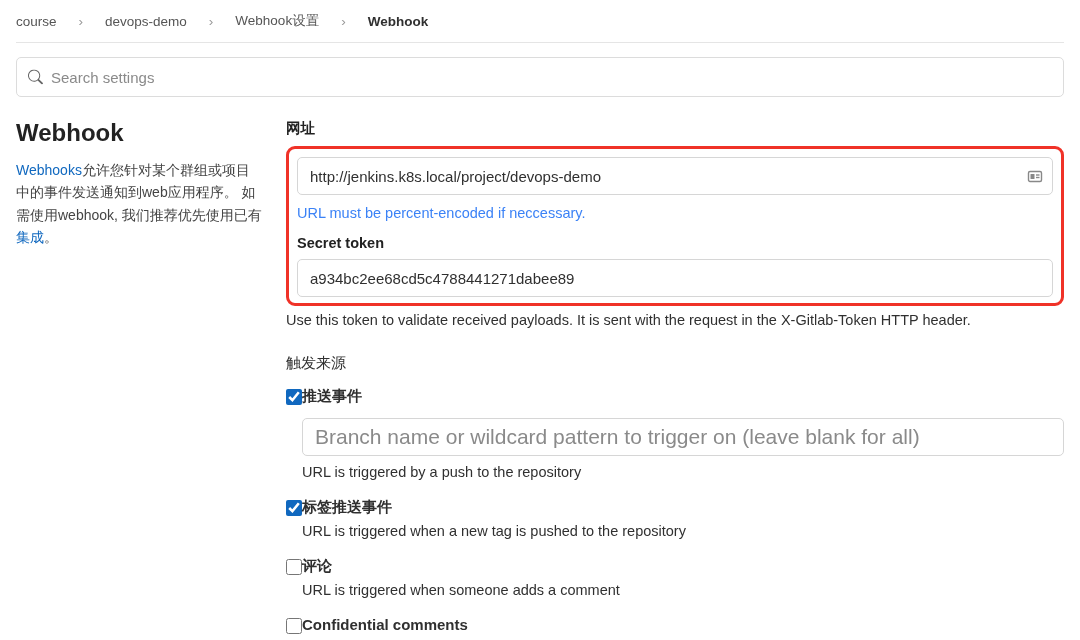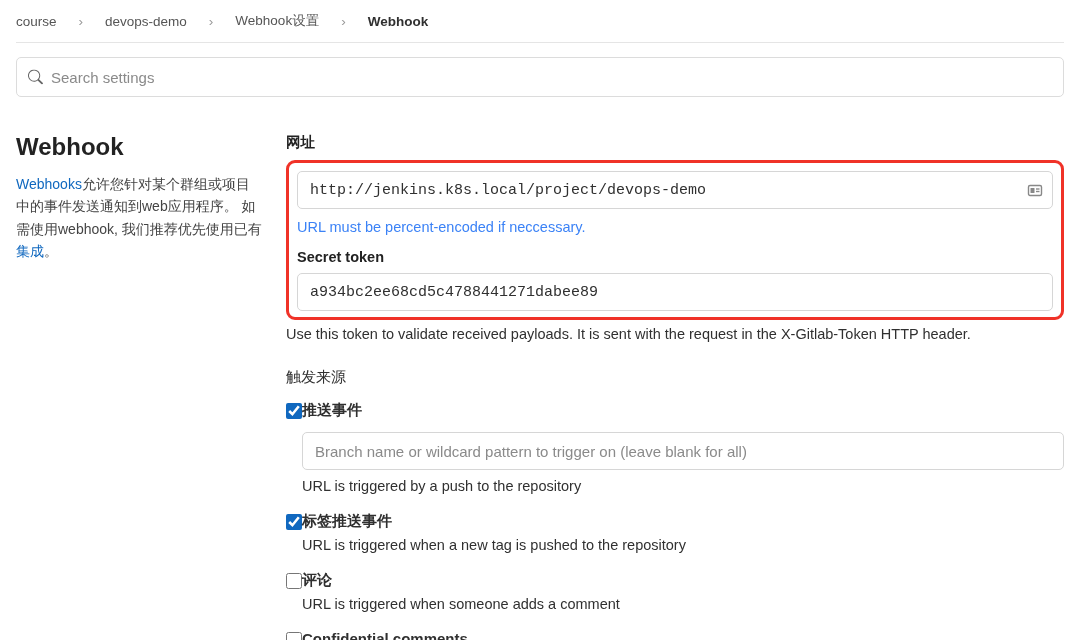--- a/index.html
+++ b/index.html
@@ -18,21 +18,21 @@
     font-size: 13.5px;
     color: #555;
     padding-bottom: 12px;
     border-bottom: 1px solid #e5e5e5;
     margin-bottom: 14px;
   }
   .breadcrumb .sep { color: #999; }
   .breadcrumb .current { font-weight: 700; color: #303030; }
   .search-wrap {
     position: relative;
-    margin-bottom: 36px;
+    margin-bottom: 22px;
   }
   .search-wrap .icon {
     position: absolute;
     left: 12px;
     top: 50%;
     transform: translateY(-50%);
     color: #666;
   }
   .search-input {
     width: 100%;
@@ -78,21 +78,20 @@
     margin-bottom: 4px;
   }
   .text-input {
     width: 100%;
     height: 38px;
     border: 1px solid #d6d6d6;
     border-radius: 5px;
     padding: 0 36px 0 12px;
     font-size: 15px;
     color: #303030;
-    font-family: Liberation Mono, monospace;
   }
   .input-wrap { position: relative; }
   .input-right-icon {
     position: absolute;
     right: 10px;
     top: 50%;
     transform: translateY(-50%);
     color: #888;
   }
   .help-text {
@@ -134,21 +133,21 @@
   .trigger-desc {
     font-size: 14.5px;
     color: #303030;
   }
   .branch-input {
     width: 100%;
     height: 38px;
     border: 1px solid #d6d6d6;
     border-radius: 5px;
     padding: 0 12px;
-    font-size: 15px;
+    font-size: 21px;
     margin: 6px 0 8px 0;
   }
   .branch-input::placeholder { color: #8a8a8a; }
   svg { display: block; }
 </style>
 </head>
 <body>
 
 <div class="breadcrumb">
   <span>course</span>

